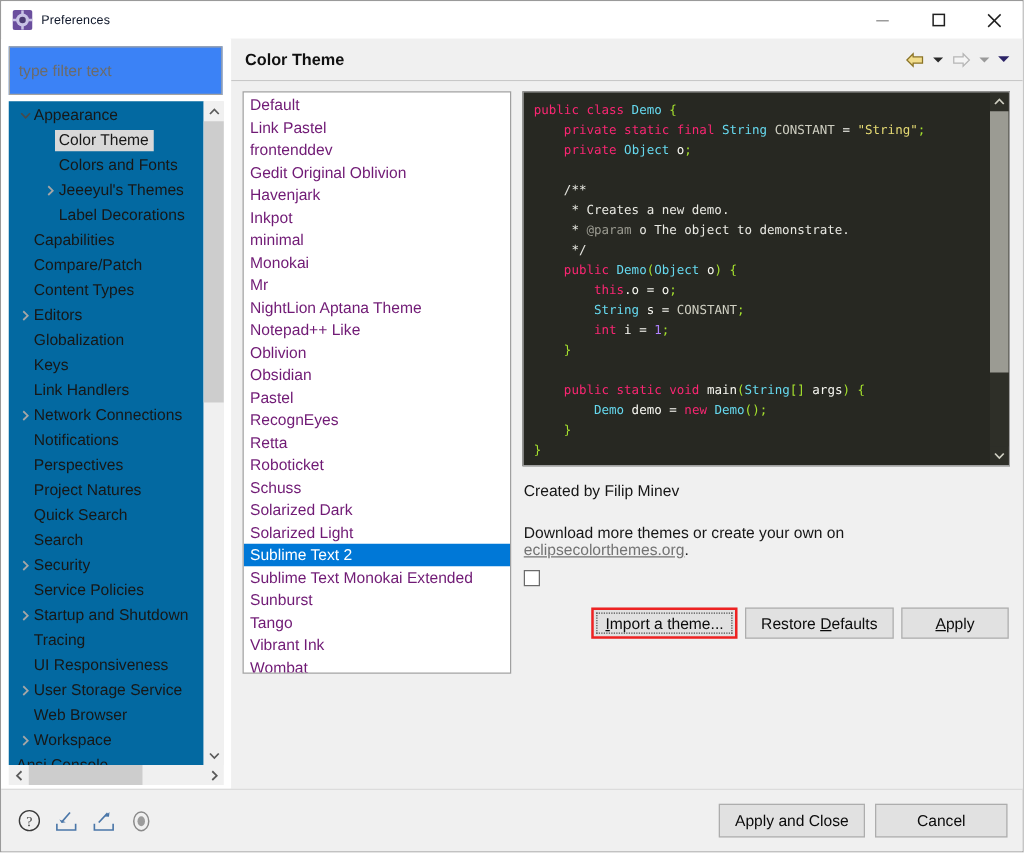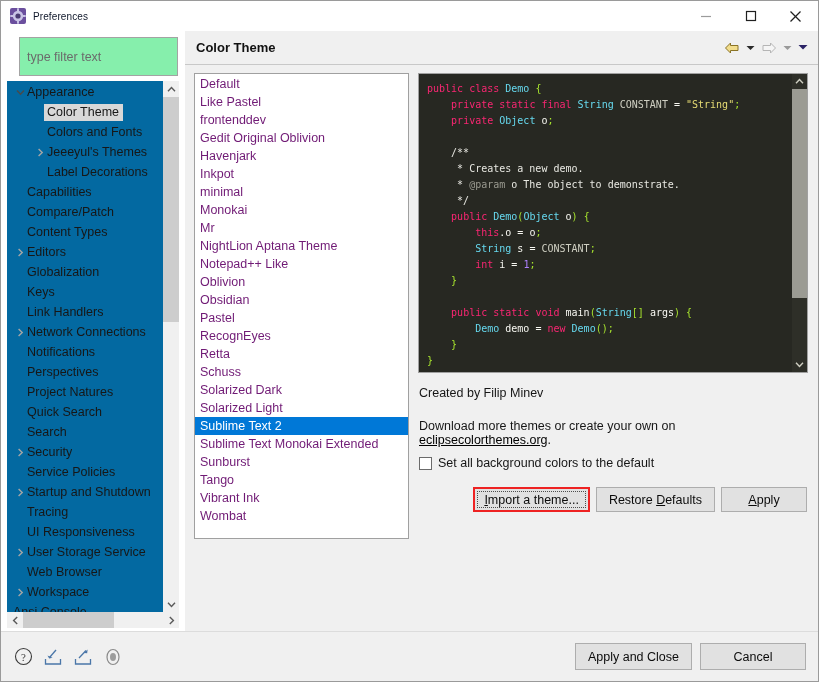--- a/index.html
+++ b/index.html
@@ -62,24 +62,24 @@
   
   .leftcol {
     width: 183px;
     flex: 0 0 183px;
     display: flex;
     flex-direction: column;
     padding: 3px 0 0 0;
     background: #ffffff;
   }
   .filterbox {
-    margin: 3px 6px 5px 18px;
+    margin: 3px 6px 5px 6px;
     height: 40px;
     border: 1px solid #a3a3a3;
-    background: #86efac;
+    background: #3b82f6;
     display: flex;
     align-items: center;
     padding: 0 5px;
   }
   .filterbox input {
     border: 0; outline: 0;
     width: 100%;
     font-family: "Liberation Sans", sans-serif;
     font-size: 12.5px;
     color: #2b2b2b;
@@ -275,21 +275,21 @@
   .bottomblock {
     margin-top: 19px;
     flex: 0 0 auto;
   }
   .dlline {
     font-size: 12.5px;
     color: #161616;
     padding-left: 1px;
   }
   .dlline a {
-    color: #000000;
+    color: #737373;
     text-decoration: underline;
   }
   .cbline {
     margin-top: 9px;
     display: flex;
     align-items: center;
     padding-left: 1px;
     font-size: 12.5px;
     color: #161616;
   }
@@ -603,35 +603,36 @@
             </svg>
         </div>
       </div>
       <div class="headsep"></div>
 
       <div class="content">
         <div class="panels">
 
           <div class="themelist" id="themelist">
               <div class="titem">Default</div>
-              <div class="titem">Like Pastel</div>
+              <div class="titem">Link Pastel</div>
               <div class="titem">frontenddev</div>
               <div class="titem">Gedit Original Oblivion</div>
               <div class="titem">Havenjark</div>
               <div class="titem">Inkpot</div>
               <div class="titem">minimal</div>
               <div class="titem">Monokai</div>
               <div class="titem">Mr</div>
               <div class="titem">NightLion Aptana Theme</div>
               <div class="titem">Notepad++ Like</div>
               <div class="titem">Oblivion</div>
               <div class="titem">Obsidian</div>
               <div class="titem">Pastel</div>
               <div class="titem">RecognEyes</div>
               <div class="titem">Retta</div>
+              <div class="titem">Roboticket</div>
               <div class="titem">Schuss</div>
               <div class="titem">Solarized Dark</div>
               <div class="titem">Solarized Light</div>
               <div class="titem sel">Sublime Text 2</div>
               <div class="titem">Sublime Text Monokai Extended</div>
               <div class="titem">Sunburst</div>
               <div class="titem">Tango</div>
               <div class="titem">Vibrant Ink</div>
               <div class="titem">Wombat</div>
             </div>
@@ -672,21 +673,20 @@
                 </div>
               </div>
             </div>
             <div class="author">Created by Filip Minev</div>
 
             <div class="bottomblock">
               <div class="dlline"><span>Download more themes or create your own on </span><a href="#">eclipsecolorthemes.org</a><span>.</span></div>
 
               <div class="cbline">
                 <div class="cbox"></div>
-                <span>Set all background colors to the default</span>
               </div>
 
               <div class="btnrow">
                 <div class="btn btn-highlight">
                   <span><u>I</u><span>mport a theme...</span></span>
                   <span class="focusring"></span>
                 </div>
                 <div class="btn">
                   <span><span>Restore </span><u>D</u><span>efaults</span></span>
                 </div>

